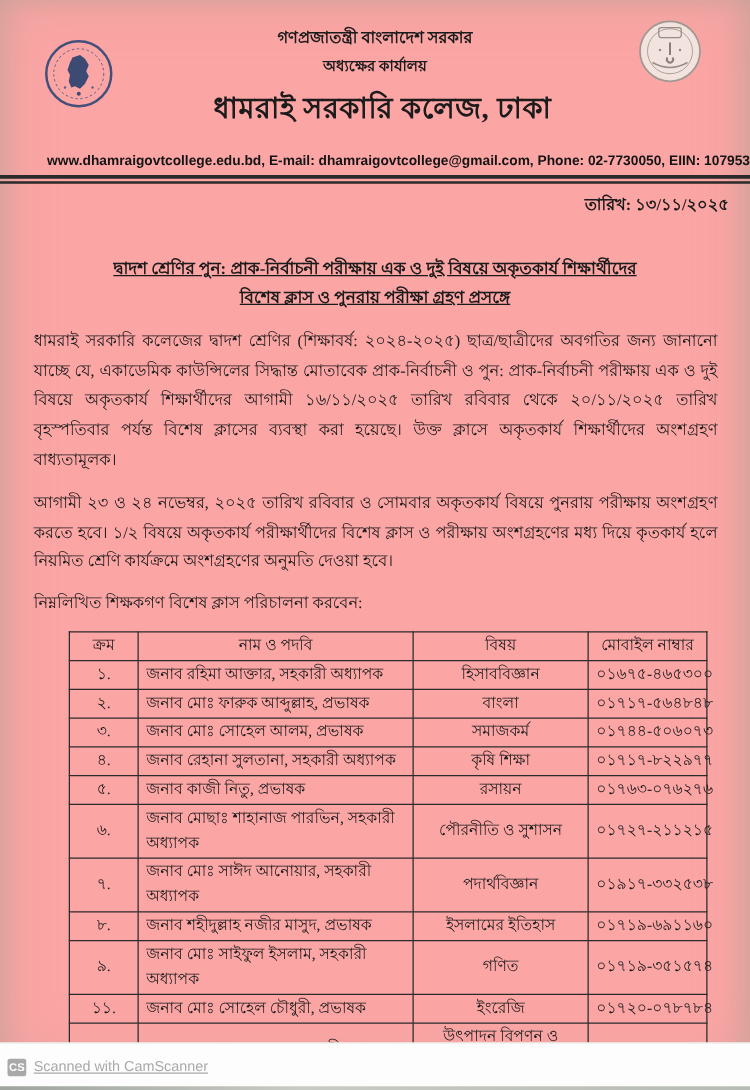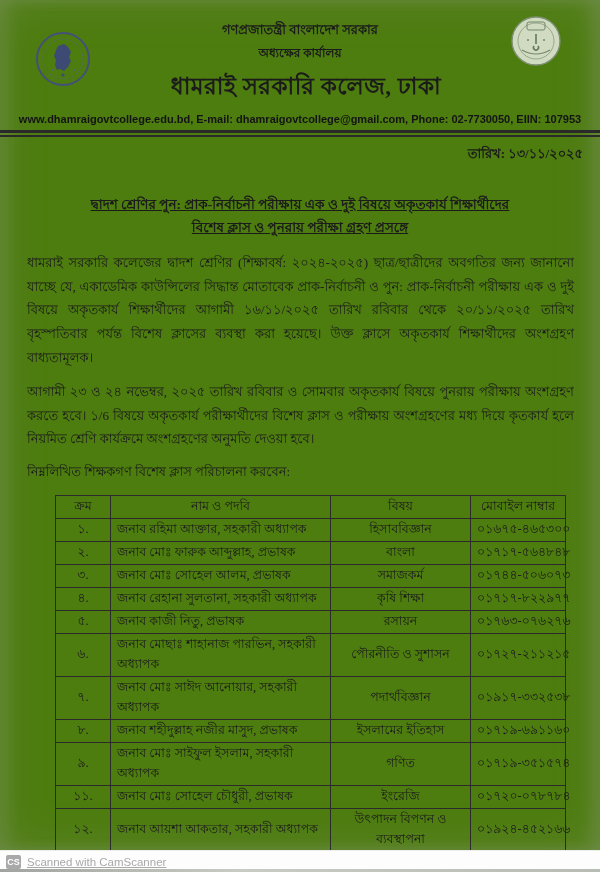--- a/index.html
+++ b/index.html
@@ -5,53 +5,53 @@
   * { margin:0; padding:0; box-sizing:border-box; }
   html,body { width:600px; height:872px; overflow:hidden; }
   body {
     font-family: "Liberation Serif", serif;
     background:#e9ebe5;
     position:relative;
     color:#1b1b1b;
   }
   .paper {
     position:absolute; inset:0 0 22px 0;
-    background:#4d7c0f;
+    background:#fca5a5;
     box-shadow: inset 0 0 46px rgba(150,160,140,.28),
                 inset -10px 0 14px rgba(150,160,140,.20),
                 inset 10px 0 14px rgba(150,160,140,.16);
     overflow:hidden;
   }
   .header { position:relative; padding-top:20px; text-align:center; }
   .hdr-govt { font-size:13px; font-weight:bold; }
   .hdr-office { font-size:12px; font-weight:bold; margin-top:3px; }
   .hdr-college { font-size:23px; font-weight:bold; margin-top:4px; letter-spacing:.5px;padding-left:12px; }
   .hdr-contact {
     font-family:"Liberation Sans", sans-serif;
-    font-size:11px; font-weight:bold; margin-top:6px; color:#141414;
+    font-size:11px; font-weight:bold; margin-top:16px; color:#141414;text-align:right;
   }
   .seal { position:absolute; }
   .seal-left { left:34px; top:30px; }
   .seal-right { right:36px; top:10px; }
   .rule { margin-top:5px; border-top:3px solid #2a2a2a; border-bottom:2px solid #2a2a2a; height:7px; width:100%; }
   .date-row { text-align:right; padding-right:17px; margin-top:7px; font-size:13px; font-weight:bold; }
   .subject { text-align:center; margin-top:29px; font-size:13.5px; font-weight:bold; line-height:1.7; }
   .subject span { text-decoration:underline; }
   .para { margin:11px 26px 0 27px; font-size:13px; line-height:1.82; text-align:justify; }
   .table-intro { margin:11px 26px 12px 27px; font-size:13px; }
   table { border-collapse:collapse; margin:6px 0 0 55px; width:510px; font-size:12.5px; table-layout:fixed; }
   th, td { border:1.4px solid #2b2b2b; padding:1px 6px; height:19px; }
   th { font-weight:normal; text-align:center; height:22px; }
   td.c-serial { text-align:center; width:55px; }
   td.c-name  { text-align:left; width:220px; }
   td.c-subject { text-align:center; width:140px; }
   td.c-mobile { text-align:left; width:95px; }
   col.serial{width:55px} col.name{width:220px} col.subj{width:140px} col.mob{width:95px}
   .scan-footer {
-    position:absolute; left:0; right:0; bottom:0; height:22px;
+    position:absolute; left:0; right:0; bottom:0; height:38px;
     background:#fdfdfd;
     border-top:1px solid #eceeea;
     display:flex; align-items:center; gap:6px; padding-left:6px;
     font-family:"Liberation Sans", sans-serif;
   }
   .cs-badge {
     width:15px; height:14px; background:#a9a9a9; color:#fff;
     font-size:9px; font-weight:bold; display:flex; align-items:center; justify-content:center;
     border-radius:2px;
   }
@@ -96,21 +96,21 @@
   </div>
 
   <div class="date-row">তারিখ: ১৩/১১/২০২৫</div>
 
   <div class="subject">
     <span>দ্বাদশ শ্রেণির পুন: প্রাক-নির্বাচনী পরীক্ষায় এক ও দুই বিষয়ে অকৃতকার্য শিক্ষার্থীদের</span><br>
     <span>বিশেষ ক্লাস ও পুনরায় পরীক্ষা গ্রহণ প্রসঙ্গে</span>
   </div>
 
   <p class="para">ধামরাই সরকারি কলেজের দ্বাদশ শ্রেণির (শিক্ষাবর্ষ: ২০২৪-২০২৫) ছাত্র/ছাত্রীদের অবগতির জন্য জানানো যাচ্ছে যে, একাডেমিক কাউন্সিলের সিদ্ধান্ত মোতাবেক প্রাক-নির্বাচনী ও পুন: প্রাক-নির্বাচনী পরীক্ষায় এক ও দুই বিষয়ে অকৃতকার্য শিক্ষার্থীদের আগামী ১৬/১১/২০২৫ তারিখ রবিবার থেকে ২০/১১/২০২৫ তারিখ বৃহস্পতিবার পর্যন্ত বিশেষ ক্লাসের ব্যবস্থা করা হয়েছে। উক্ত ক্লাসে অকৃতকার্য শিক্ষার্থীদের অংশগ্রহণ বাধ্যতামূলক।</p>
-  <p class="para">আগামী ২৩ ও ২৪ নভেম্বর, ২০২৫ তারিখ রবিবার ও সোমবার অকৃতকার্য বিষয়ে পুনরায় পরীক্ষায় অংশগ্রহণ করতে হবে। ১/6 বিষয়ে অকৃতকার্য পরীক্ষার্থীদের বিশেষ ক্লাস ও পরীক্ষায় অংশগ্রহণের মধ্য দিয়ে কৃতকার্য হলে নিয়মিত শ্রেণি কার্যক্রমে অংশগ্রহণের অনুমতি দেওয়া হবে।</p>
+  <p class="para">আগামী ২৩ ও ২৪ নভেম্বর, ২০২৫ তারিখ রবিবার ও সোমবার অকৃতকার্য বিষয়ে পুনরায় পরীক্ষায় অংশগ্রহণ করতে হবে। ১/২ বিষয়ে অকৃতকার্য পরীক্ষার্থীদের বিশেষ ক্লাস ও পরীক্ষায় অংশগ্রহণের মধ্য দিয়ে কৃতকার্য হলে নিয়মিত শ্রেণি কার্যক্রমে অংশগ্রহণের অনুমতি দেওয়া হবে।</p>
 
   <div class="table-intro">নিম্নলিখিত শিক্ষকগণ বিশেষ ক্লাস পরিচালনা করবেন:</div>
 
   <table>
     <colgroup>
         <col class="serial">
         <col class="name">
         <col class="subj">
         <col class="mob">
       </colgroup>

